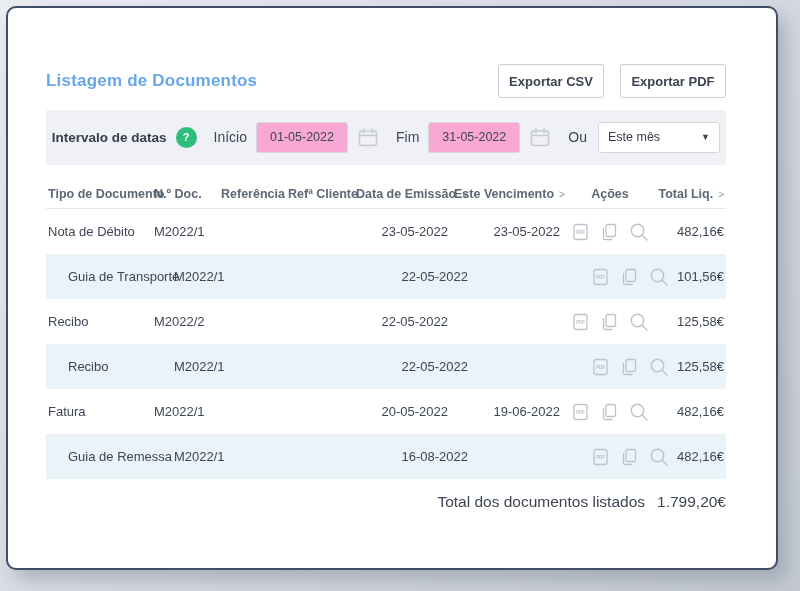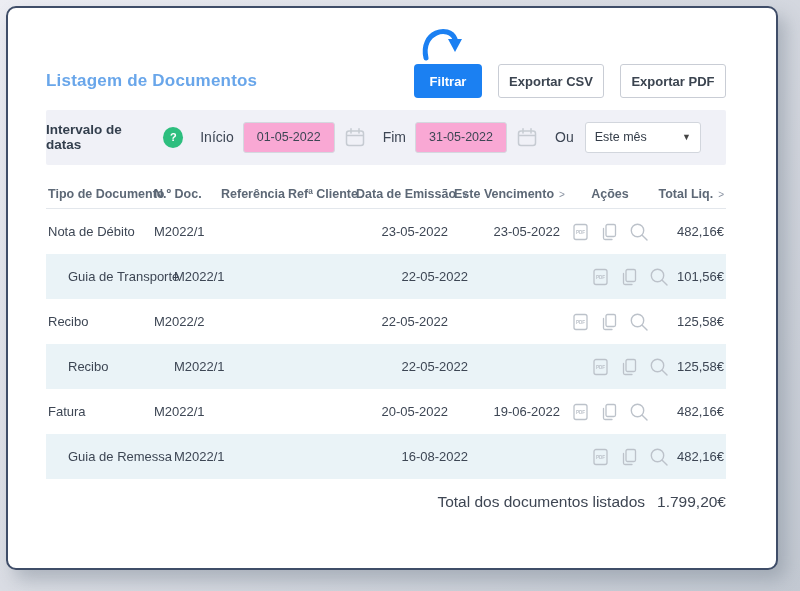--- a/index.html
+++ b/index.html
@@ -20,21 +20,21 @@
   .btn-primary { background:#1b80f2; color:#fff; border:none; border-radius:4px;
     font-size:13px; font-weight:700; width:68px; height:34px; }
   .btn-ghost { background:#fff; color:#3b4450; border:1px solid #c9cdd5; border-radius:3px;
     font-size:13px; font-weight:600; width:106px; height:34px; }
   .filtrar-wrap { position:relative; }
   .arrow-svg { position:absolute; left:4px; top:-42px; }
 
   
   .panel { margin:12px 50px 0 38px; background:#f0f1f7; border-radius:2px; padding:9px 0 10px; }
   .panel-row-a { display:flex; align-items:center; justify-content:flex-end;
-    gap:9px; height:36px; padding-right:25px; }
+    gap:9px; height:36px; padding-right:6px; }
   .lbl-strong { font-size:13.5px; font-weight:700; color:#333f4d; }
   .lbl { font-size:14px; color:#3d4654; margin-left:8px; }
   .help { width:21px; height:21px; border-radius:50%; background:#2dbe7e; color:#fff;
     font-size:11px; font-weight:700; display:inline-flex; align-items:center; justify-content:center;
     cursor:pointer; }
   .date-input { width:92px; height:31px; border:1px solid #d4d8df; border-radius:3px;
     text-align:center; font-size:12.5px; color:#3d4654; font-family:"Liberation Sans",sans-serif; background:#f9a8d4; }
   .cal { display:inline-flex; align-items:center; cursor:pointer; }
   .select { width:122px; height:31px; background:#fff; border:1px solid #d2d6dd; border-radius:3px;
     display:inline-flex; align-items:center; justify-content:space-between; padding:0 9px;
@@ -69,27 +69,20 @@
   .footer .amount { margin-left:12px; }
 </style>
 </head>
 <body>
 
 <div class="card">
 
   <div class="topbar">
     <div class="title">Listagem de Documentos</div>
     <div class="btn-row">
-      <div class="filtrar-wrap">
-        <svg class="arrow-svg" width="50" height="42" viewBox="0 0 50 42">
-          <path d="M8 36 C2 10 31 2 37 17" fill="none" stroke="#1b80f2" stroke-width="5" stroke-linecap="round"></path>
-          <path d="M30 17 L44 17 L37 30 Z" fill="#1b80f2"></path>
-        </svg>
-        <button class="btn-primary">Filtrar</button>
-      </div>
       <button class="btn-ghost">Exportar CSV</button>
       <button class="btn-ghost">Exportar PDF</button>
     </div>
   </div>
 
   <div class="panel">
     <div class="panel-row-a">
       <span class="lbl-strong">Intervalo de datas</span>
       <span class="help">?</span>
       <span class="lbl">Início</span>

